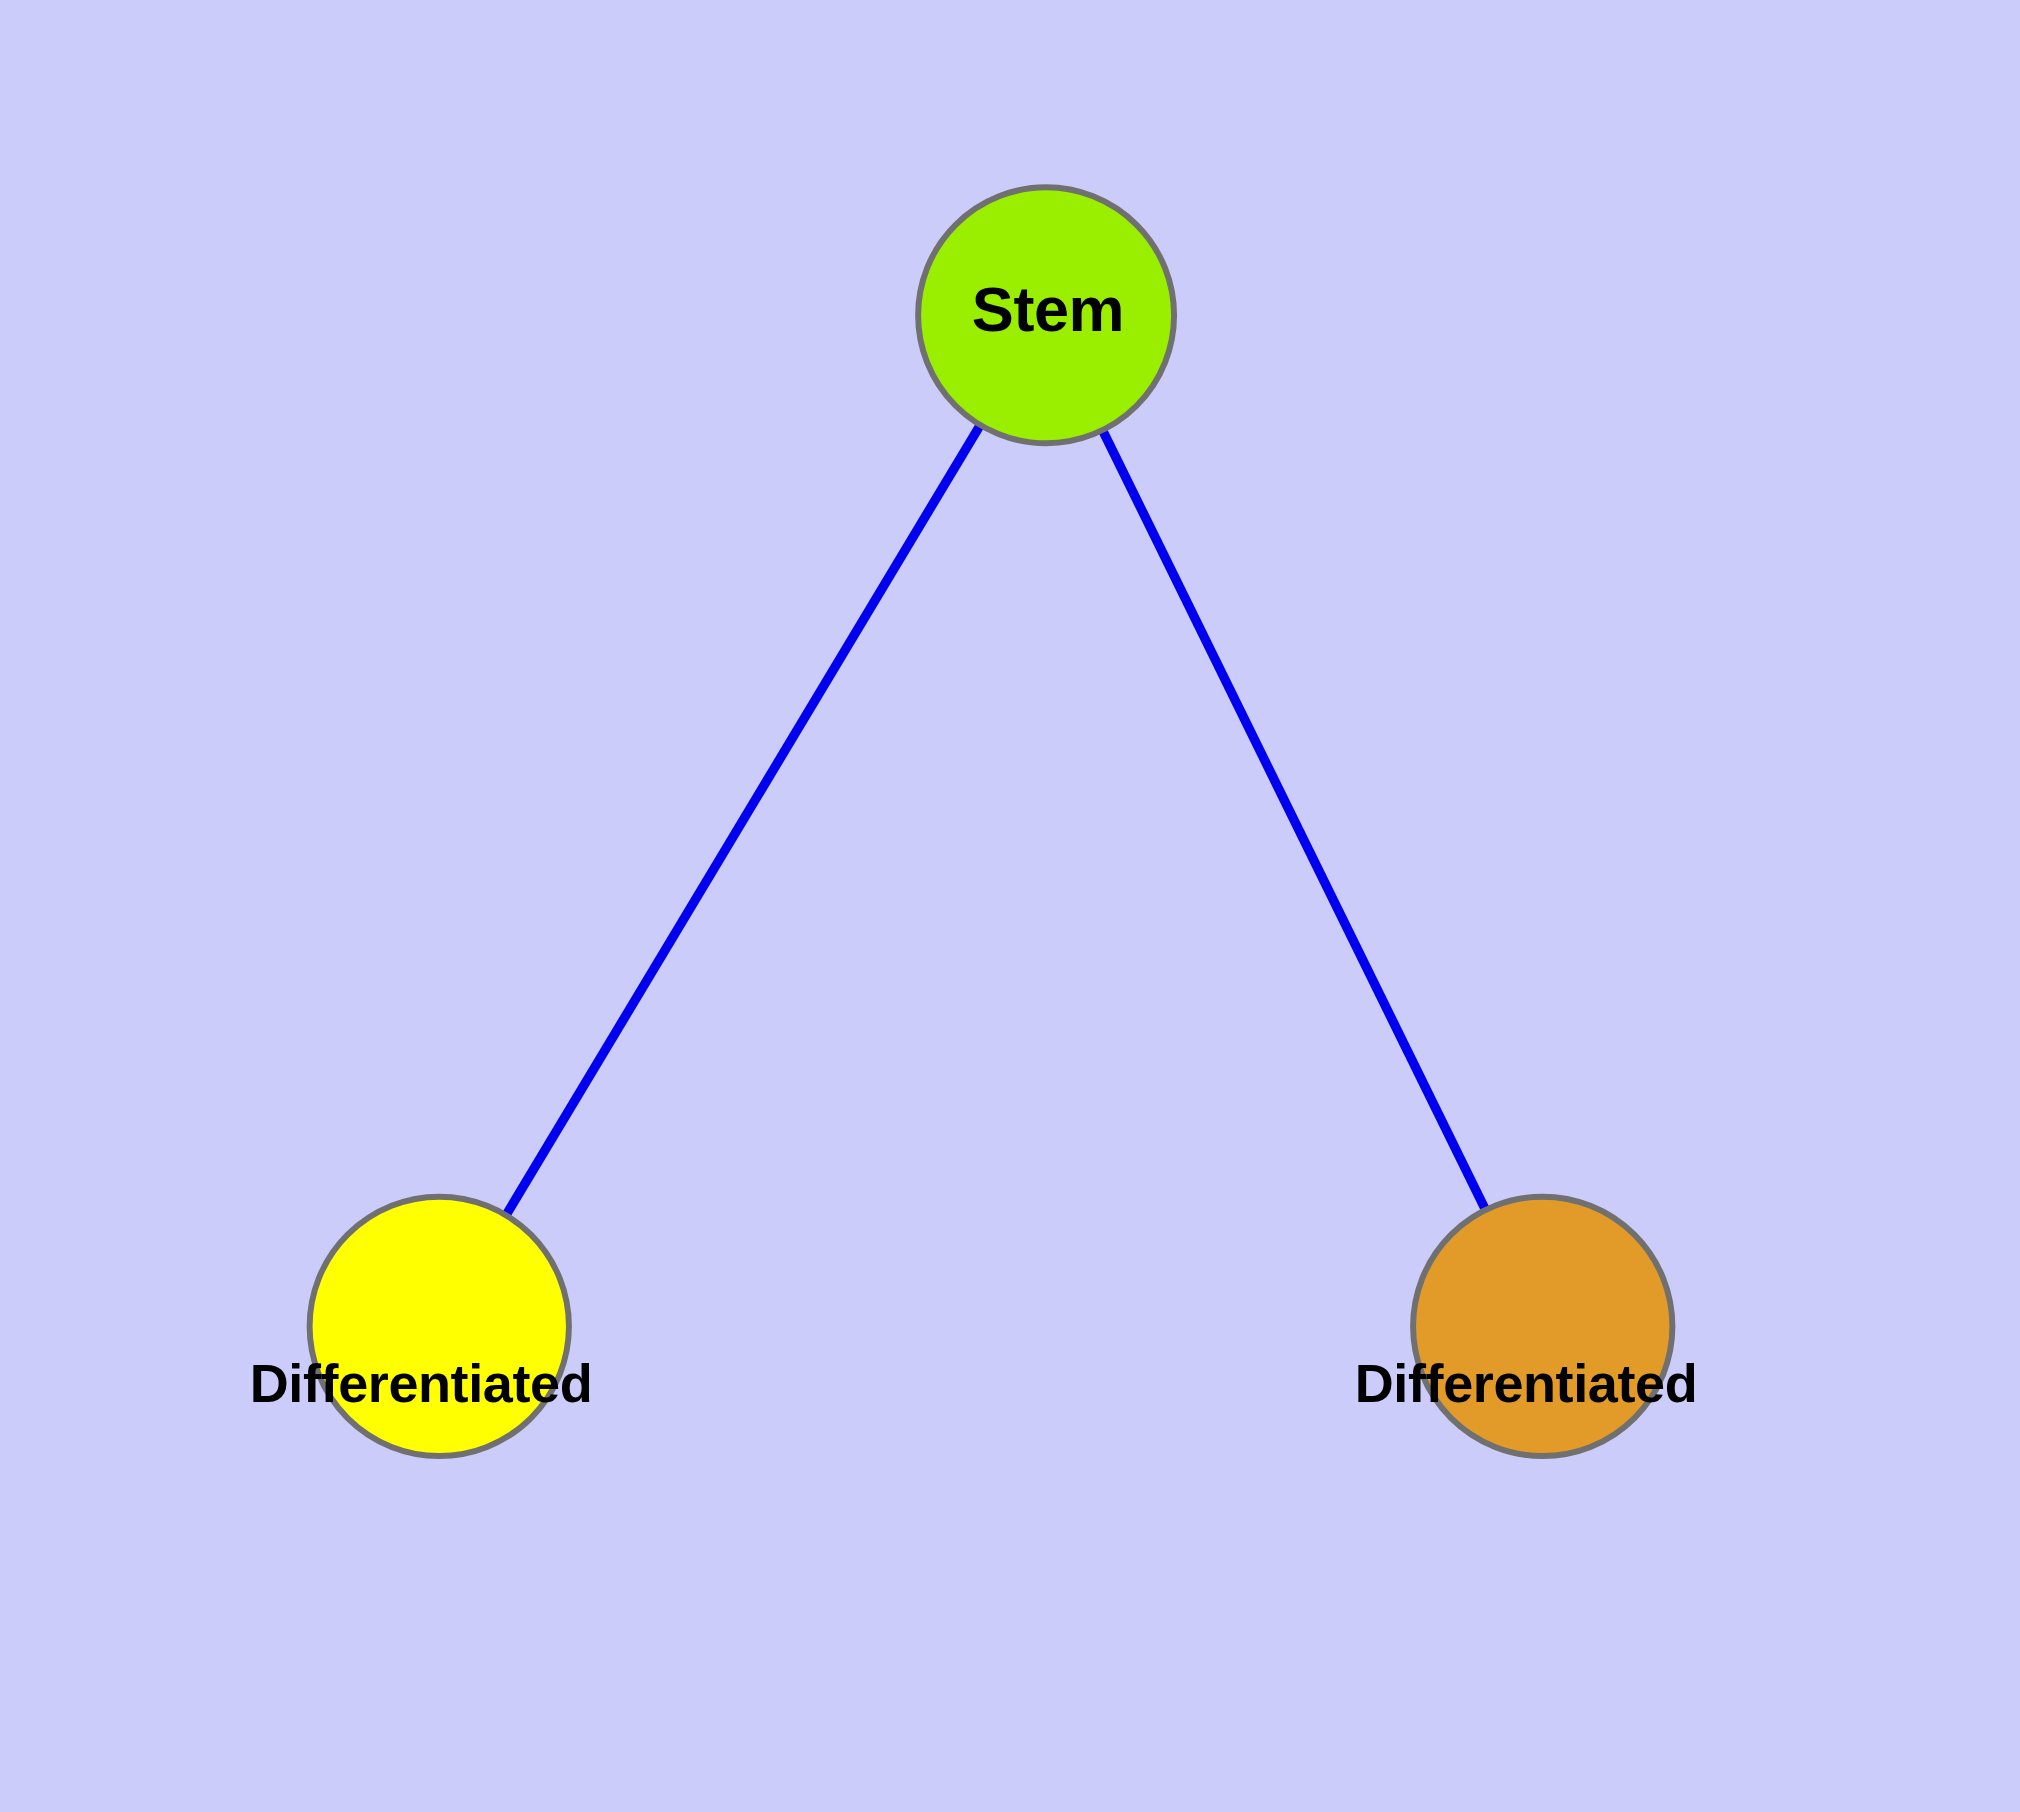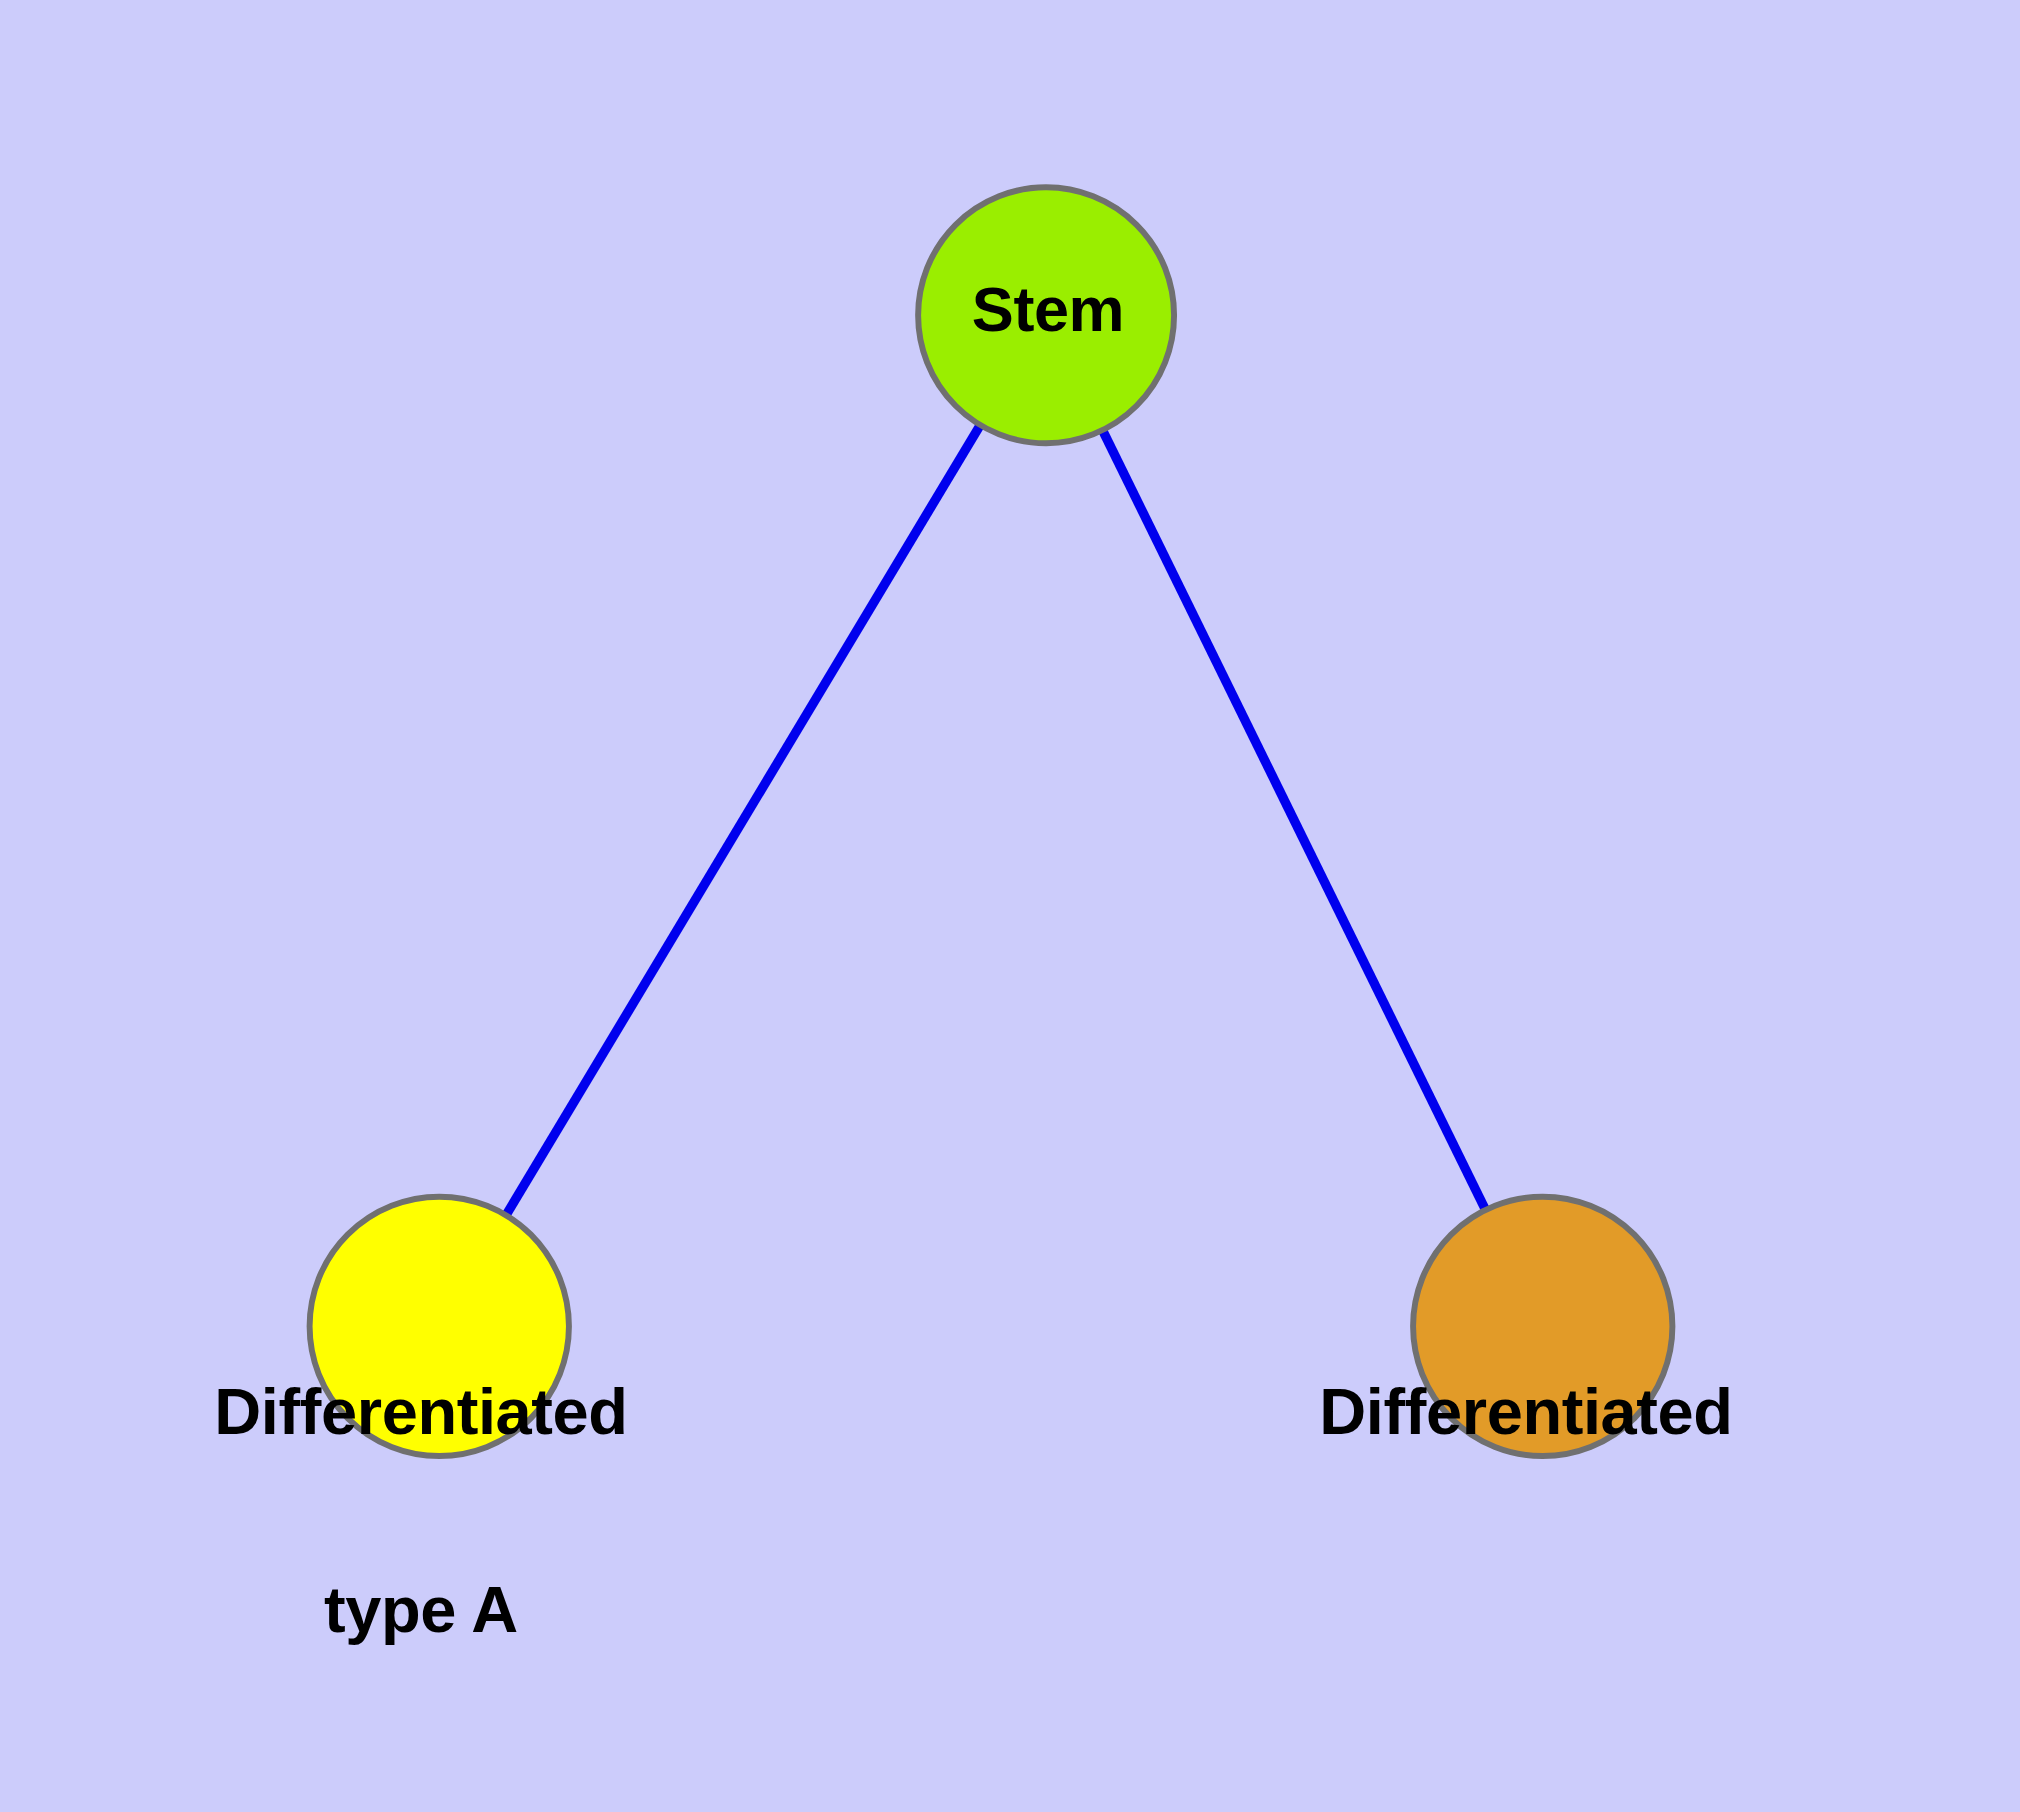--- a/index.html
+++ b/index.html
@@ -41,21 +41,22 @@
     letter-spacing: -0.4px;
     pointer-events: none;
   }
   .label-stem {
     font-size: 63px;
     left: 1048px;
     top: 277px;
     transform: translate(-50%, 0);
   }
   .label-a, .label-b {
-    font-size: 65px;
+    font-size: 54px;
+    text-align: right;
   }
   .label-a {
     left: 421px;
     top: 1246px;
     transform: translate(-50%, 0);
   }
   .label-b {
     left: 1526px;
     top: 1246px;
     transform: translate(-50%, 0);
@@ -79,21 +80,20 @@
       <circle id="node-stem" cx="1234" cy="372" r="151" fill="#9aee00" stroke="#707070" stroke-width="7"></circle>
       <circle id="node-diff-a" cx="518" cy="1565" r="153" fill="#ffff00" stroke="#707070" stroke-width="7"></circle>
       <circle id="node-diff-b" cx="1820" cy="1565" r="153" fill="#e29b28" stroke="#707070" stroke-width="7"></circle>
     </g>
   </svg>
 
   <div class="node-label label-stem" style="color: rgb(0, 0, 0);">Stem</div>
 
   <div class="node-label label-a" style="color: rgb(0, 0, 0);">
     <div>Differentiated</div>
-    <div>type A</div>
   </div>
 
   <div class="node-label label-b" style="color: rgb(0, 0, 0);">
     <div>Differentiated</div>
   </div>
 
 </div>
 
 
 </body></html>

